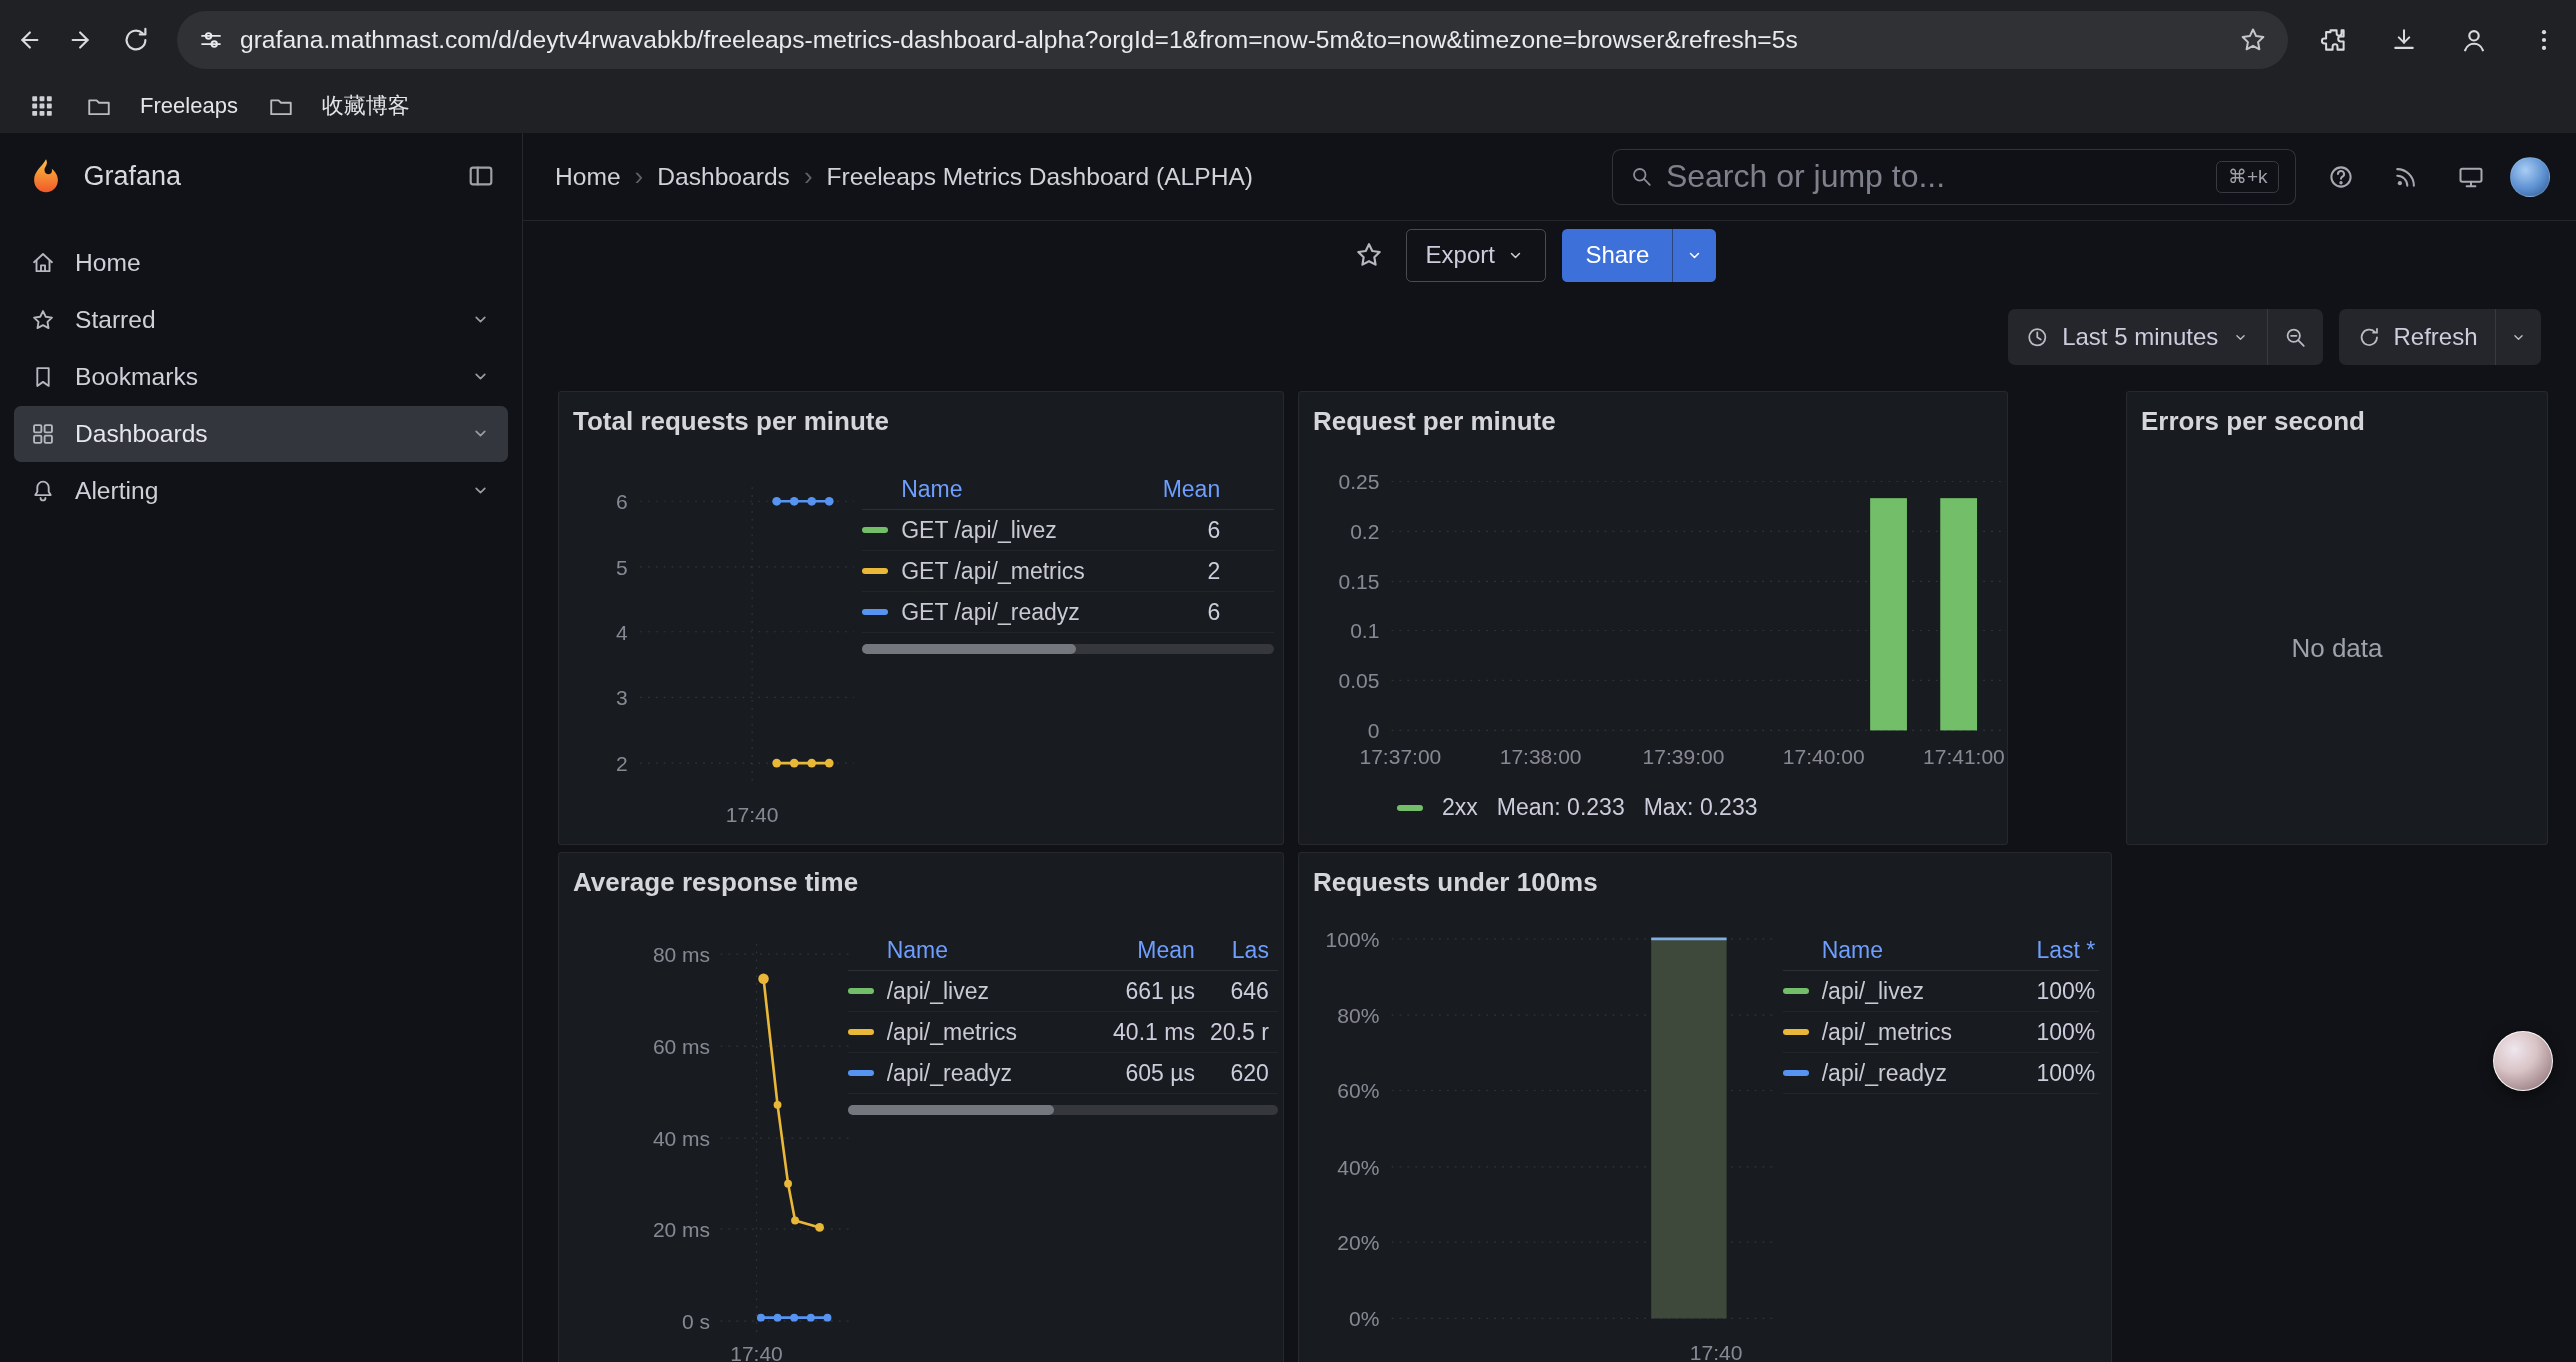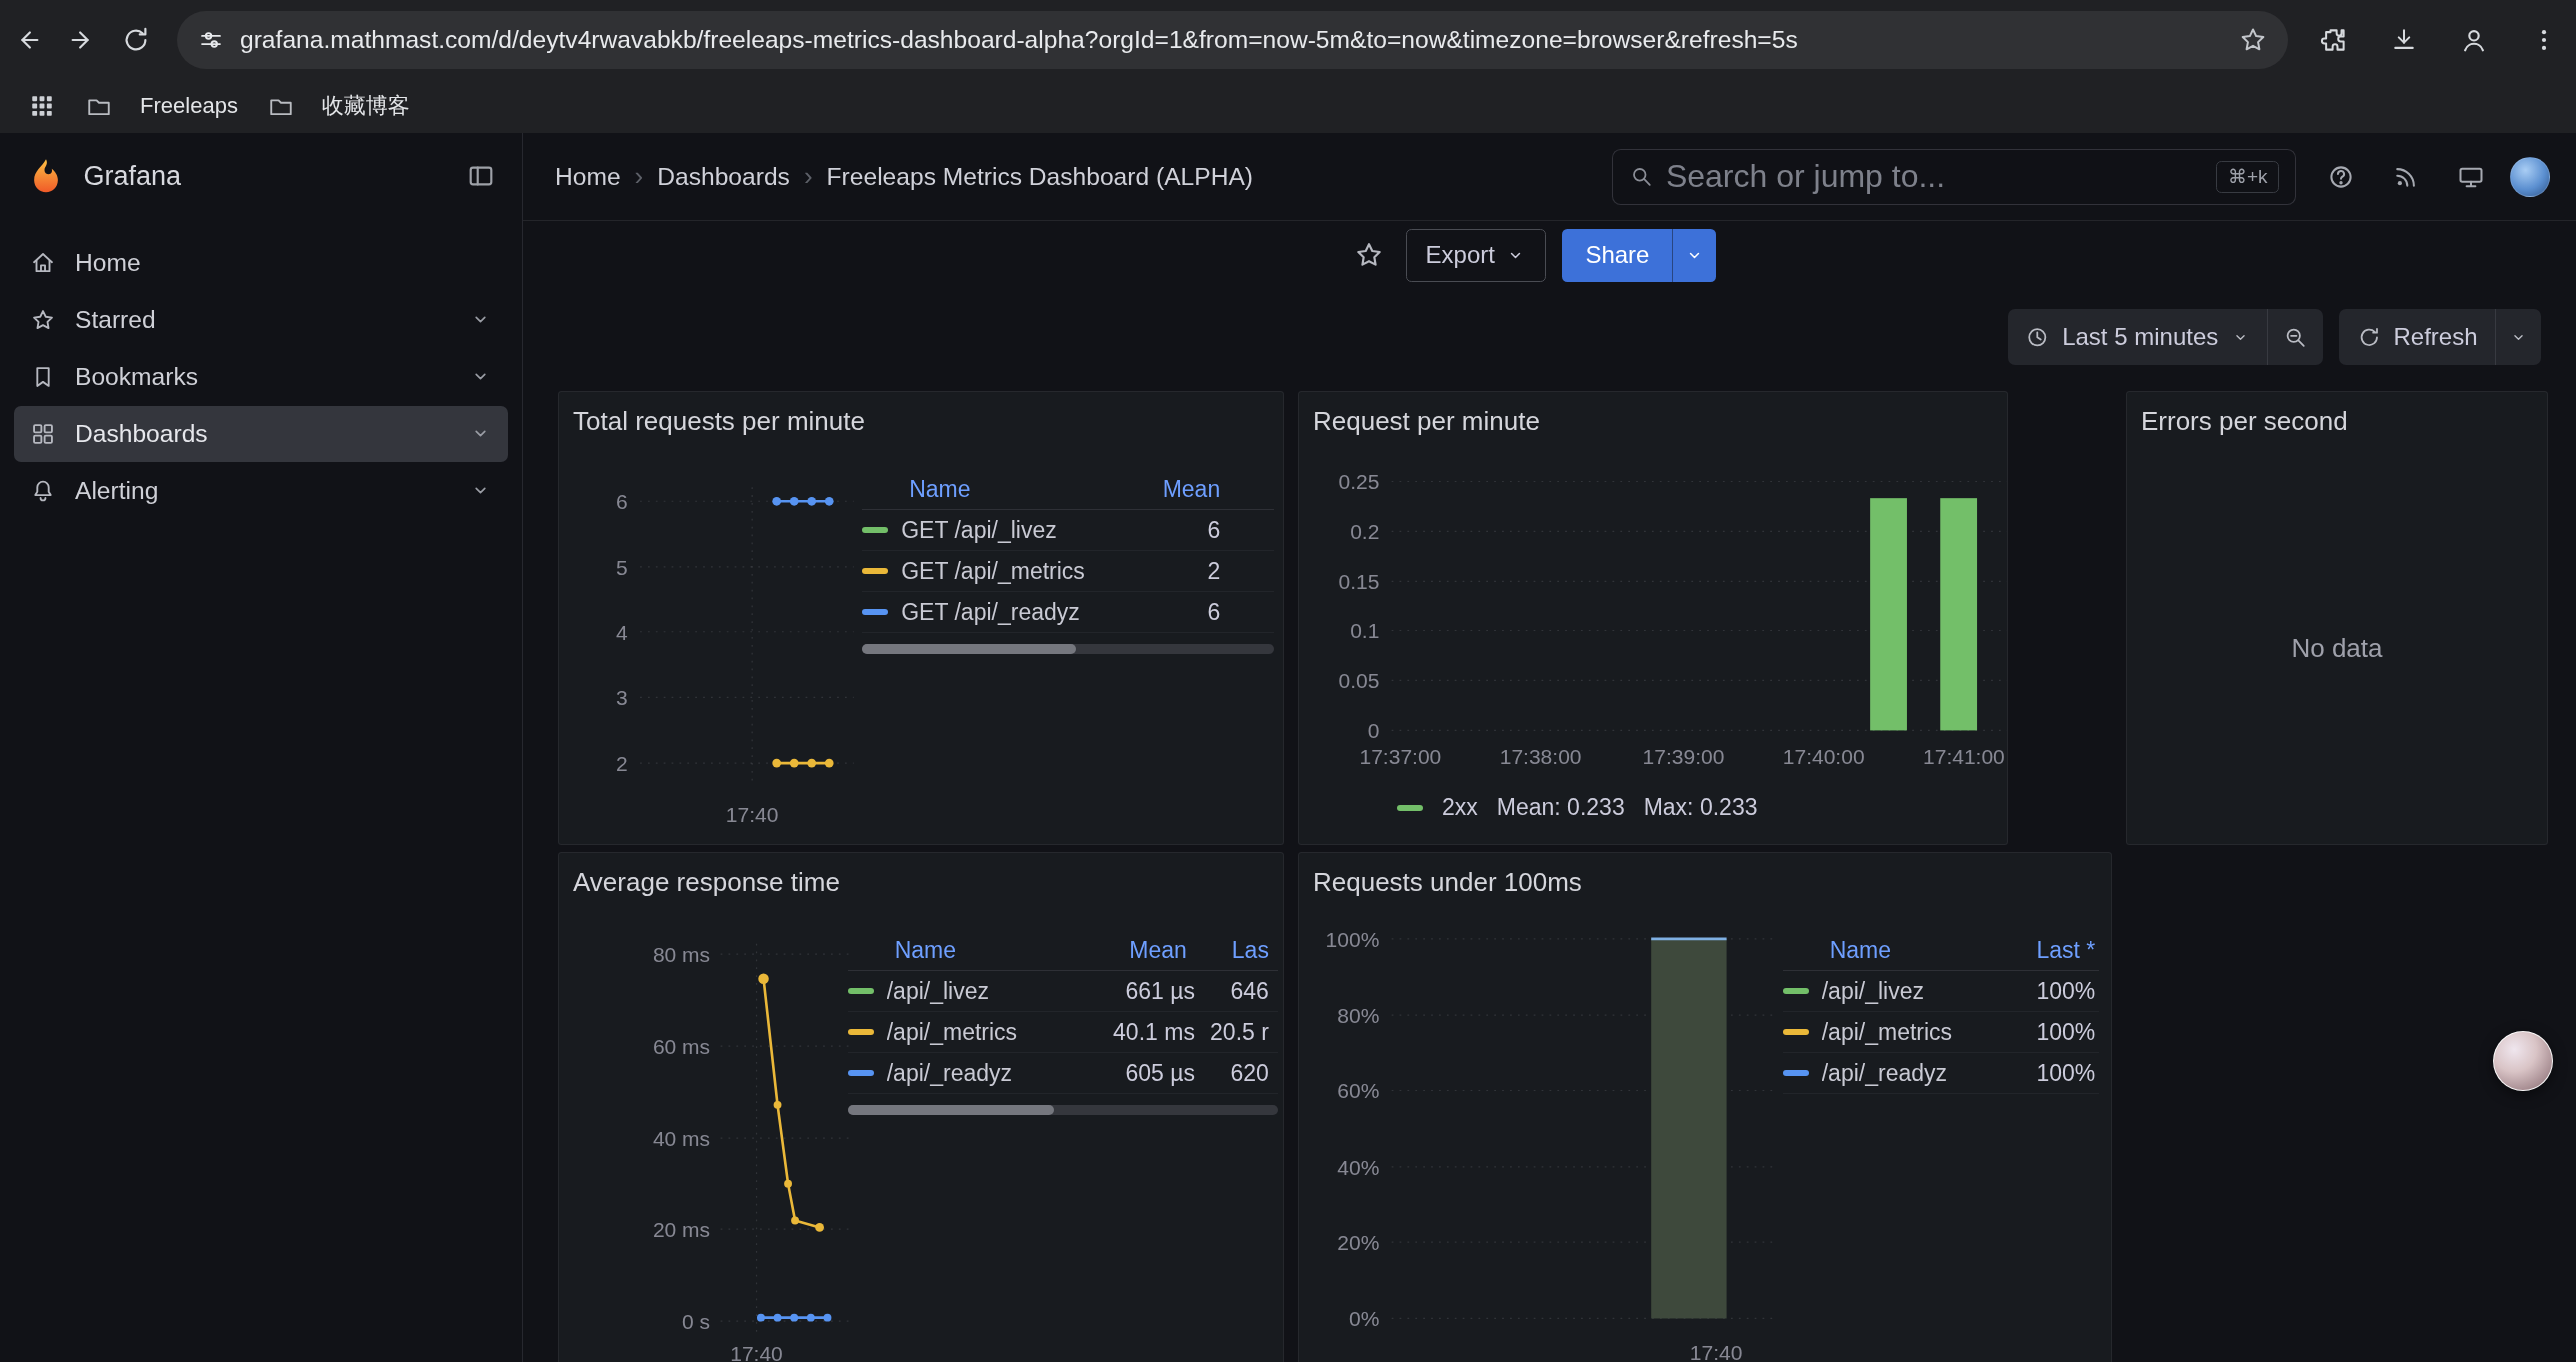--- a/index.html
+++ b/index.html
@@ -70,28 +70,28 @@
   .gbtn .gic { color:#b9bbc3; }
 
   
   .panels { position:relative; flex:1; overflow:hidden; }
   .panel { position:absolute; background:#181b1f; border:0.9px solid rgba(204,204,220,0.08); border-radius:3.5px; overflow:hidden; }
   .p1 { left:35px;  top:6.1px;   width:726px; height:454px; }
   .p2 { left:775px; top:6.1px;   width:710px; height:454px; }
   .p3 { left:1603px;top:6.1px;   width:422px; height:454px; }
   .p4 { left:35px;  top:467px; width:726px; height:544px; }
   .p5 { left:775px; top:467px; width:814px; height:544px; }
-  .panel-title { padding:14px 17.5px 0 14px; font-size:26px; font-weight:400; color:#d5d6dc; white-space:nowrap; }
+  .panel-title { padding:14px 17.5px 0 14px; font-size:26px; font-weight:700; color:#d5d6dc; white-space:nowrap; }
   .chart-svg { position:absolute; }
   .axis-t { font-size:24px; fill:rgba(204,204,220,0.62); font-family:"Liberation Sans","DejaVu Sans",sans-serif; }
   .grid-l { stroke:rgba(204,204,220,0.14); stroke-width:1.4; stroke-dasharray:2 7; }
 
   .legend { position:absolute; font-size:23px; color:#ccccdc; }
   .lg-row { display:grid; align-items:center; height:41px; border-bottom:0.9px solid rgba(204,204,220,0.06); }
-  .lg-head { color:#6e9fff; font-weight:500; border-bottom:0.9px solid rgba(204,204,220,0.12);gap:8px; }
+  .lg-head { color:#6e9fff; font-weight:500; border-bottom:0.9px solid rgba(204,204,220,0.12); }
   .lg-head > span { color:#6e9fff; }
   .cols-2 { grid-template-columns:39px 1fr 79px; padding-right:54px; }
   .cols-3 { grid-template-columns:39px 1fr 88px 74px; padding-right:8.8px; }
   .cols-p5 { grid-template-columns:39px 1fr 96px; padding-right:3.5px; }
   .sw { width:26px; height:6.1px; border-radius:3.5px; justify-self:start; }
   .sw-g { background:#73bf69; } .sw-y { background:#eab839; } .sw-b { background:#5794f2; }
   .lg-name { text-align:left; color:#c9cad4; white-space:nowrap; overflow:hidden; }
   .lg-val { text-align:right; white-space:nowrap; }
   .lg-scroll { margin-top:10.5px; height:10.5px; border-radius:5.3px; background:#35373d; position:relative; }
   .lg-thumb { position:absolute; left:0; top:0; height:10.5px; border-radius:5.3px; background:#75777e; }

